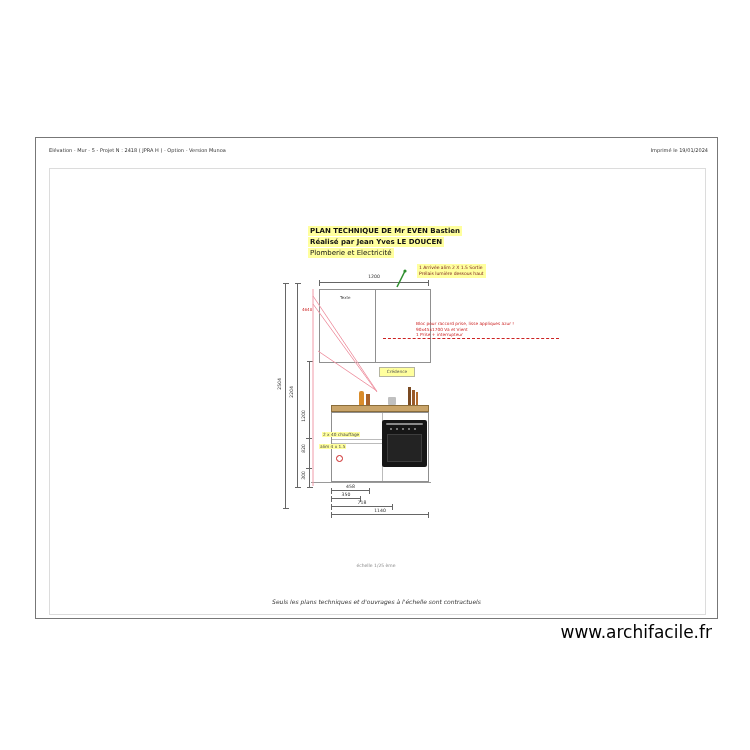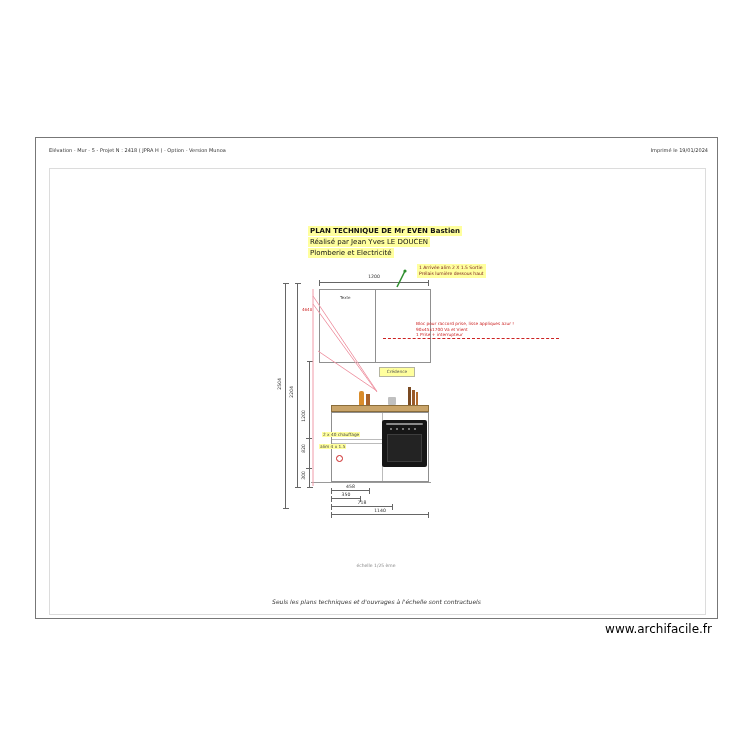--- a/index.html
+++ b/index.html
@@ -17,37 +17,37 @@
   .dim-h::before{left:0;}.dim-h::after{right:0;}
   .dim-v{position:absolute;border-left:1px solid #666;width:0;}
   .dim-v::before,.dim-v::after{content:"";position:absolute;left:-3px;height:1px;width:6px;background:#666;}
   .dim-v::before{top:0;}.dim-v::after{bottom:0;}
   .dlab{font-size:4.6px;color:#333;text-align:center;white-space:nowrap;}
   .vlab{position:absolute;writing-mode:vertical-rl;transform:rotate(180deg);font-size:4.6px;color:#333;white-space:nowrap;}
   .tickh{position:absolute;width:6px;height:1px;background:#666;}
   .tinylbl{font-size:4px;color:#444;white-space:nowrap;}
   .smallyellow{font-size:4.3px;background:#ffff9e;color:#444;padding:0 1px;white-space:nowrap;}
   svg{position:absolute;left:0;top:0;pointer-events:none;}
-  .site{position:absolute;right:38px;top:622px;font-size:12px;color:#000;}
+  .site{position:absolute;right:38px;top:622px;font-size:17px;color:#000;}
   .legal{position:absolute;left:0;top:460px;width:100%;text-align:center;font-size:6px;font-style:italic;color:#333;}
   .scalenote{position:absolute;left:240px;top:425px;width:200px;text-align:center;font-size:4.5px;color:#888;}
 </style>
 </head>
 <body>
 
 <div class="canvas">
 
   <div class="page">
 
     <div class="abs hdr" style="left:13px;top:9px;">Elévation - Mur - 5 - Projet N : 2418 ( JPRA H ) - Option - Version Munoa</div>
     <div class="abs hdr" style="right:9px;top:9px;">Imprimé le 19/01/2024</div>
     <div class="inner-frame"></div>
 
     <div class="title-line" style="top:88px;font-weight:bold;">PLAN TECHNIQUE DE Mr EVEN Bastien</div>
-    <div class="title-line" style="top:99px;">Réalisé par Jean Yves LE DOUCEN</div>
+    <div class="title-line" style="top:99px;font-weight:bold;">Réalisé par Jean Yves LE DOUCEN</div>
     <div class="title-line" style="top:110px;">Plomberie et Electricité</div>
 
     <div class="abs annot" style="left:381px;top:126px;">
       <div>1 Arrivée alim 2 X 1.5 Sortie</div>
       <div>Prélais lumière dessous haut</div>
     </div>
 
     <div class="abs" style="left:283px;top:151px;width:110px;height:72px;border:1px solid #909090;background:#fff;">
       <div class="abs" style="left:55px;top:0;width:1px;height:100%;background:#909090;"></div>
       <div class="abs tinylbl" style="left:20px;top:5px;">Texte</div>

